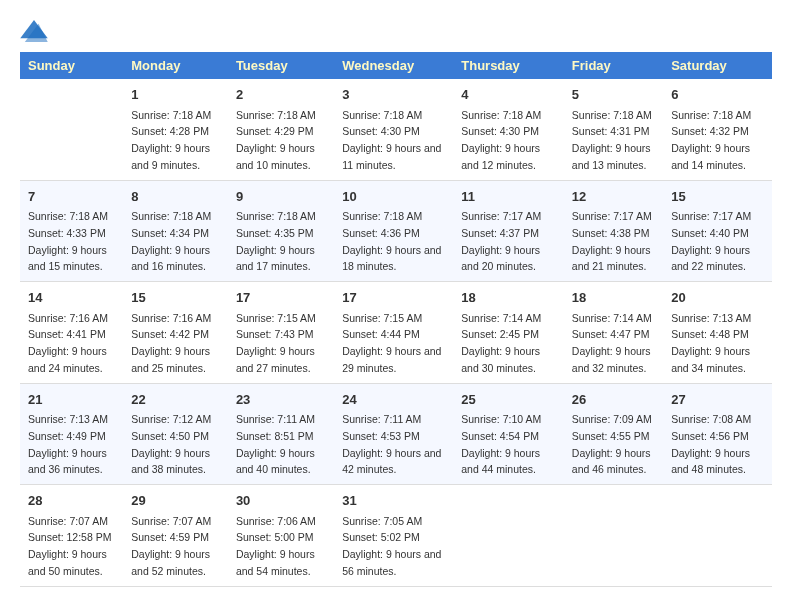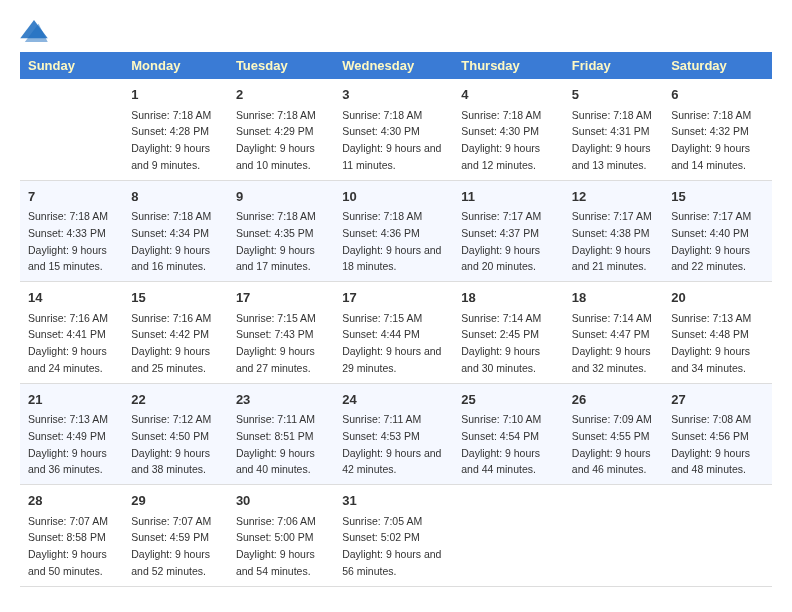--- a/index.html
+++ b/index.html
@@ -149,21 +149,21 @@
       <tr>
         <td><span class="day-num">21</span><span class="cell-info">Sunrise: 7:13 AM</span><br><span class="cell-info">Sunset: 4:49 PM</span><br><span class="cell-info">Daylight: 9 hours and 36 minutes.</span></td>
         <td><span class="day-num">22</span><span class="cell-info">Sunrise: 7:12 AM</span><br><span class="cell-info">Sunset: 4:50 PM</span><br><span class="cell-info">Daylight: 9 hours and 38 minutes.</span></td>
         <td><span class="day-num">23</span><span class="cell-info">Sunrise: 7:11 AM</span><br><span class="cell-info">Sunset: 8:51 PM</span><br><span class="cell-info">Daylight: 9 hours and 40 minutes.</span></td>
         <td><span class="day-num">24</span><span class="cell-info">Sunrise: 7:11 AM</span><br><span class="cell-info">Sunset: 4:53 PM</span><br><span class="cell-info">Daylight: 9 hours and 42 minutes.</span></td>
         <td><span class="day-num">25</span><span class="cell-info">Sunrise: 7:10 AM</span><br><span class="cell-info">Sunset: 4:54 PM</span><br><span class="cell-info">Daylight: 9 hours and 44 minutes.</span></td>
         <td><span class="day-num">26</span><span class="cell-info">Sunrise: 7:09 AM</span><br><span class="cell-info">Sunset: 4:55 PM</span><br><span class="cell-info">Daylight: 9 hours and 46 minutes.</span></td>
         <td><span class="day-num">27</span><span class="cell-info">Sunrise: 7:08 AM</span><br><span class="cell-info">Sunset: 4:56 PM</span><br><span class="cell-info">Daylight: 9 hours and 48 minutes.</span></td>
       </tr>
       <tr>
-        <td><span class="day-num">28</span><span class="cell-info">Sunrise: 7:07 AM</span><br><span class="cell-info">Sunset: 8:58 PM</span><br><span class="cell-info">Daylight: 9 hours and 50 minutes.</span></td>
+        <td><span class="day-num">28</span><span class="cell-info">Sunrise: 7:07 AM</span><br><span class="cell-info">Sunset: 12:58 PM</span><br><span class="cell-info">Daylight: 9 hours and 50 minutes.</span></td>
         <td><span class="day-num">29</span><span class="cell-info">Sunrise: 7:07 AM</span><br><span class="cell-info">Sunset: 4:59 PM</span><br><span class="cell-info">Daylight: 9 hours and 52 minutes.</span></td>
         <td><span class="day-num">30</span><span class="cell-info">Sunrise: 7:06 AM</span><br><span class="cell-info">Sunset: 5:00 PM</span><br><span class="cell-info">Daylight: 9 hours and 54 minutes.</span></td>
         <td><span class="day-num">31</span><span class="cell-info">Sunrise: 7:05 AM</span><br><span class="cell-info">Sunset: 5:02 PM</span><br><span class="cell-info">Daylight: 9 hours and 56 minutes.</span></td>
         <td></td>
         <td></td>
         <td></td>
       </tr>
     </tbody>
 </table>
 

